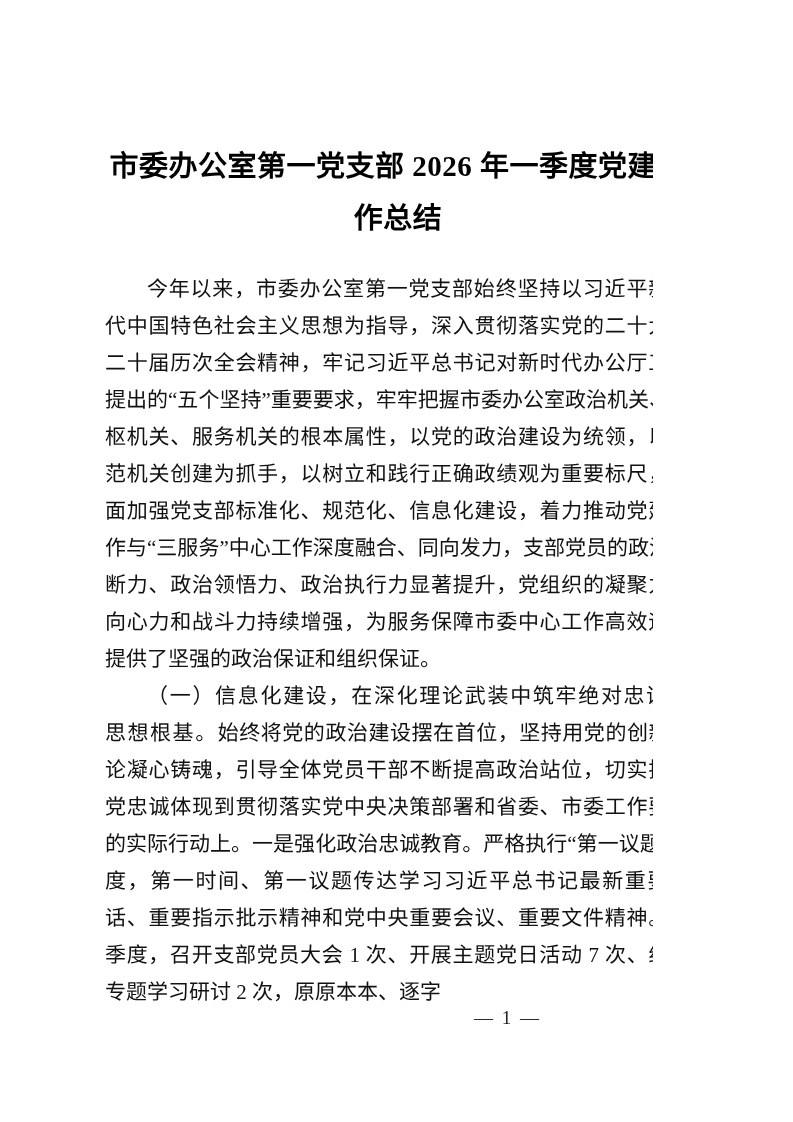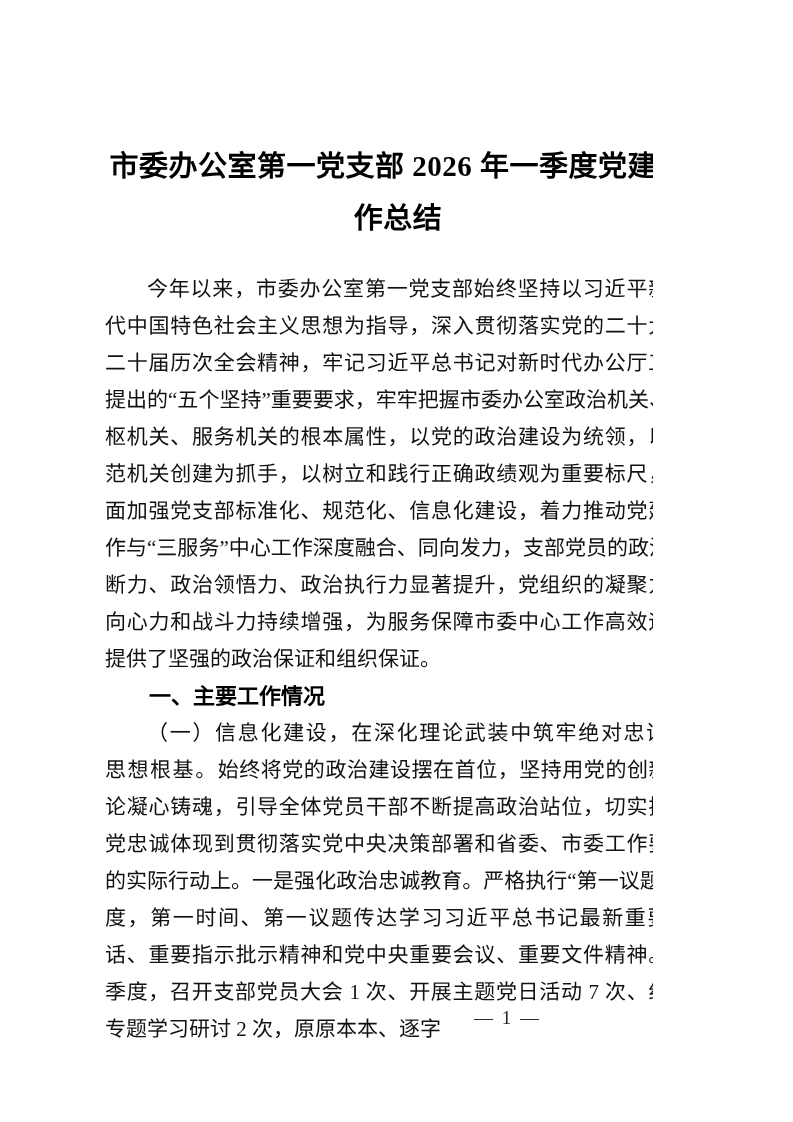--- a/index.html
+++ b/index.html
@@ -66,20 +66,19 @@
 </head>
 <body>
 
 <div class="page">
   <div class="content">
 
     <h1 class="doc-title">市委办公室第一党支部 2026 年一季度党建工作总结</h1>
 
     <p class="body-par">今年以来，市委办公室第一党支部始终坚持以习近平新时代中国特色社会主义思想为指导，深入贯彻落实党的二十大和二十届历次全会精神，牢记习近平总书记对新时代办公厅工作提出的“五个坚持”重要要求，牢牢把握市委办公室政治机关、中枢机关、服务机关的根本属性，以党的政治建设为统领，以模范机关创建为抓手，以树立和践行正确政绩观为重要标尺，全面加强党支部标准化、规范化、信息化建设，着力推动党建工作与“三服务”中心工作深度融合、同向发力，支部党员的政治判断力、政治领悟力、政治执行力显著提升，党组织的凝聚力、向心力和战斗力持续增强，为服务保障市委中心工作高效运转提供了坚强的政治保证和组织保证。</p>
 
-    <h2 class="section-heading">一、主要工作情况</h2>
 
     <p class="body-par"><span class="sub-lead">（一）信息化建设，在深化理论武装中筑牢绝对忠诚的思想根基。</span><span>始终将党的政治建设摆在首位，坚持用党的创新理论凝心铸魂，引导全体党员干部不断提高政治站位，切实把对党忠诚体现到贯彻落实党中央决策部署和省委、市委工作要求的实际行动上。一是强化政治忠诚教育。严格执行“第一议题”制度，第一时间、第一议题传达学习习近平总书记最新重要讲话、重要指示批示精神和党中央重要会议、重要文件精神。本季度，召开支部党员大会 1 次、开展主题党日活动 7 次、组织专题学习研讨 2 次，原原本本、逐字</span></p>
 
   </div>
 
   <div class="page-number">— 1 —</div>
 </div>
 
 </body></html>

